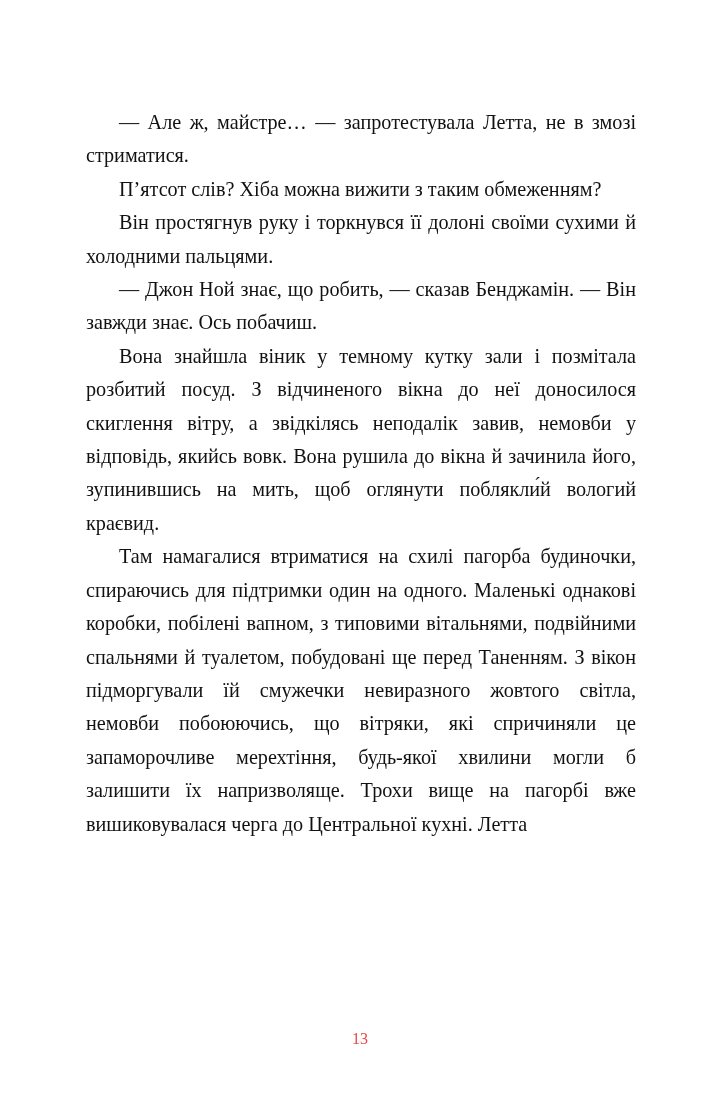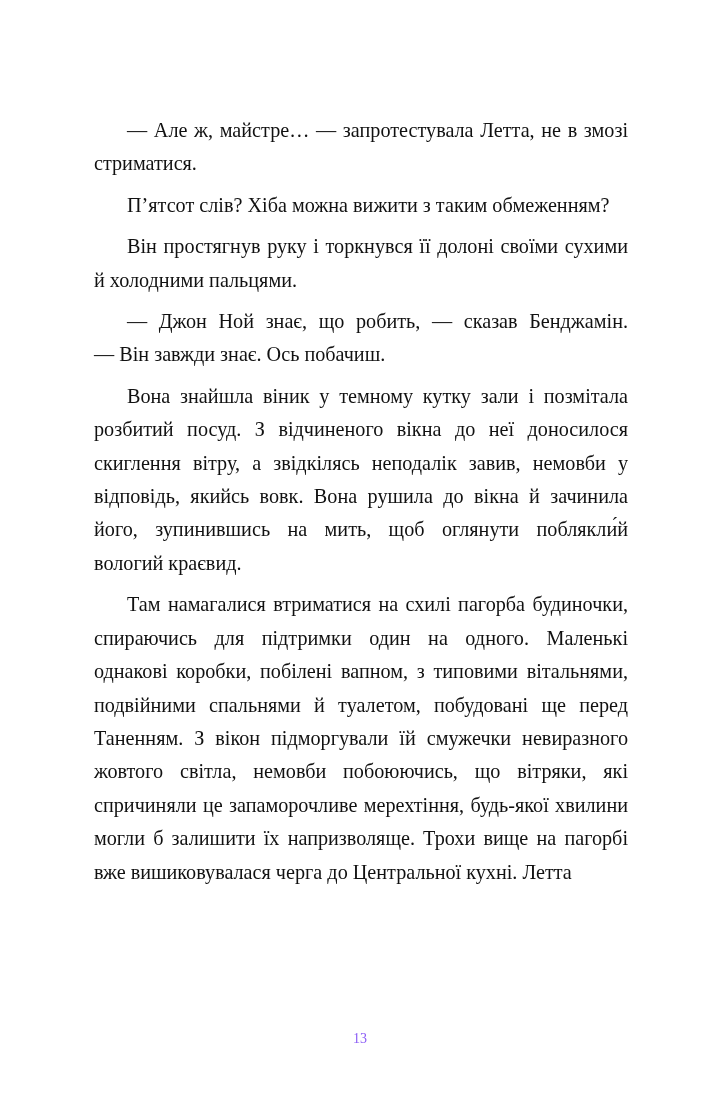--- a/index.html
+++ b/index.html
@@ -28,32 +28,32 @@
   }
   .body-text {
     font-size: 20.2px;
     line-height: 33.4px;
     text-align: justify;
     text-justify: inter-word;
     hyphens: manual;
     -webkit-hyphens: manual;
   }
   .body-text p {
-    margin: 8px;
+    margin: 0;
     text-indent: 33px;
   }
   .page-number {
     position: absolute;
     left: 0;
     right: 0;
     bottom: 58px;
     text-align: center;
-    font-size: 14px;
+    font-size: 16px;
     line-height: 22px;
-    color: #8b5cf6;
+    color: #ef4444;
   }
 </style>
 </head>
 <body>
 
 <div class="page">
   <div class="body-text">
     <p>—&nbsp;Але ж, майстре… —&nbsp;запротестувала Летта, не в змозі стриматися.</p>
     <p>П’ятсот слів? Хіба можна вижити з таким обмеженням?</p>
     <p>Він простягнув руку і торкнувся її долоні своїми сухими й холодними пальцями.</p>

